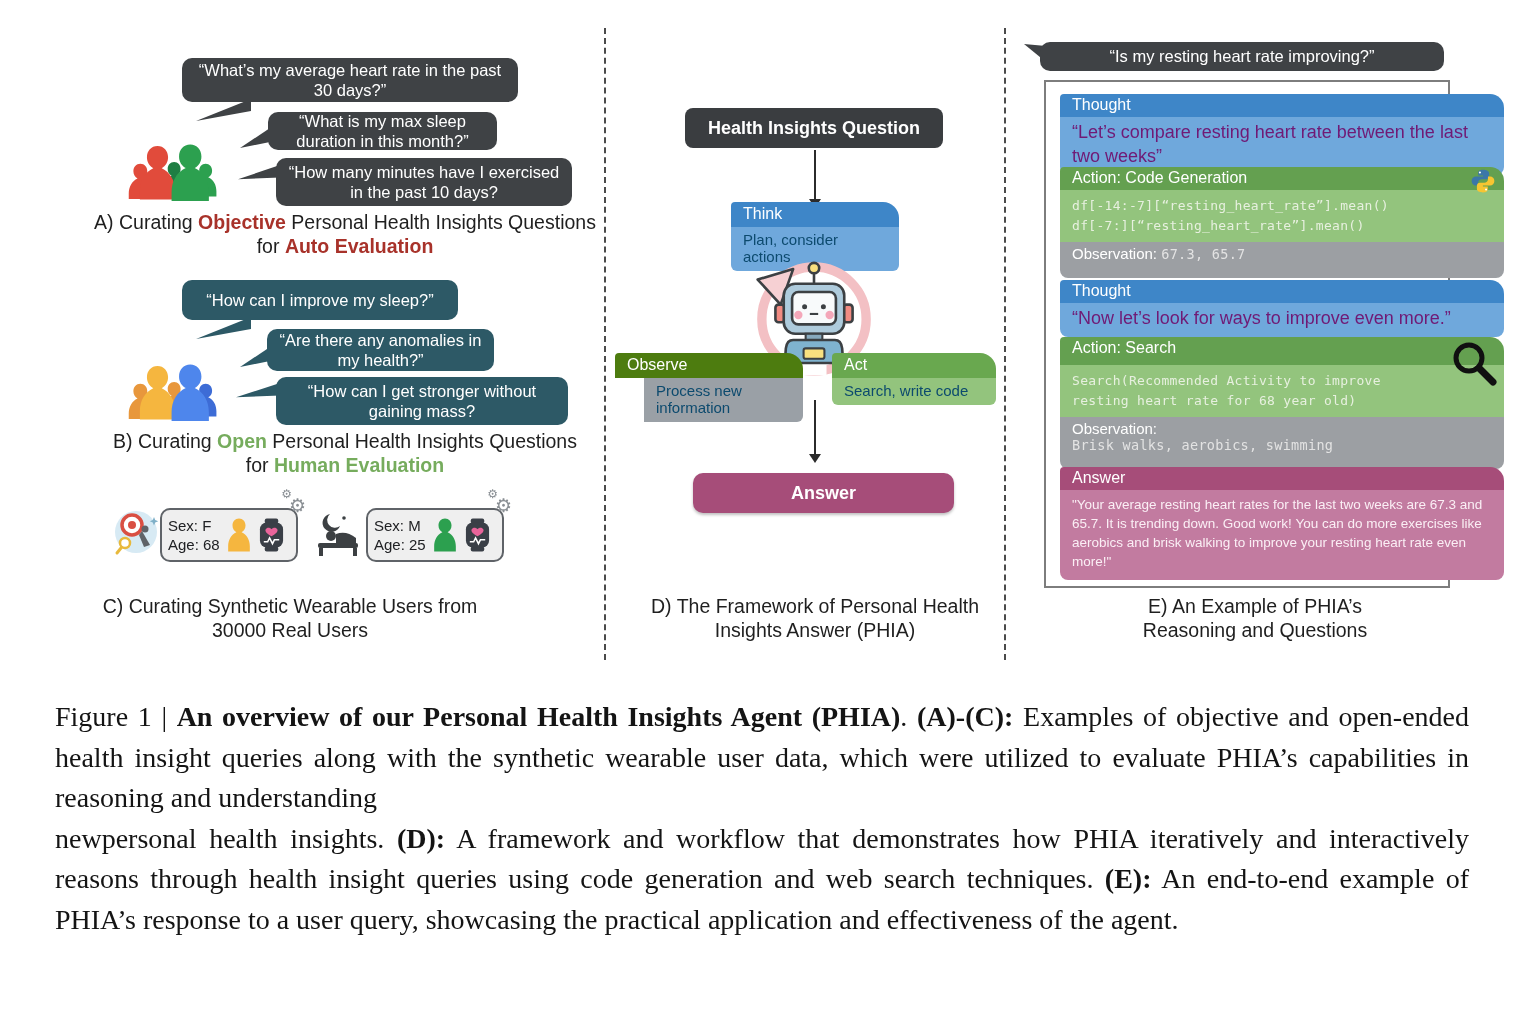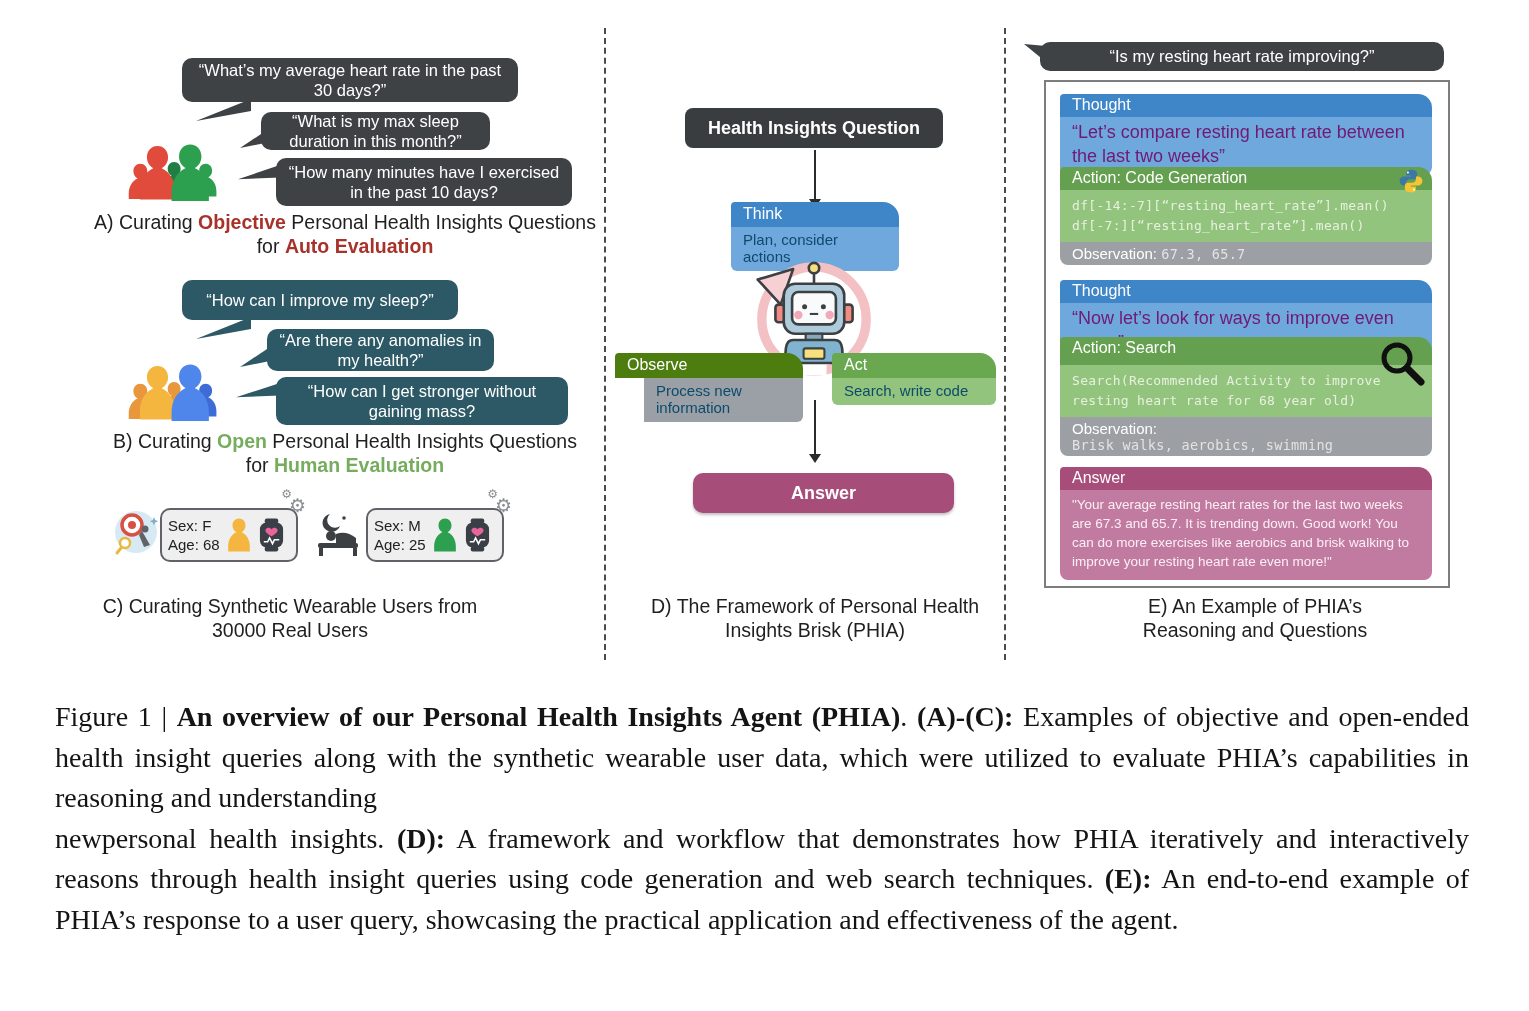--- a/index.html
+++ b/index.html
@@ -40,28 +40,28 @@
   .dblock .bd{color:#0c4a6e;font-size:15px;padding:4px 12px 6px;}
   .think .hd{background:#3E86C8;} .think .bd{background:#6FA8DC;}
   .observe .hd{background:#4d7c0f;} .observe .bd{background:#9AA0A6;margin-left:29px;}
   .act .hd{background:#69A84F;} .act .bd{background:#93C47D;}
   .aline{position:absolute;width:2px;background:#2b2b2b;}
   .ahead{position:absolute;width:0;height:0;border-left:6px solid transparent;
          border-right:6px solid transparent;border-top:9px solid #2b2b2b;}
 
   
   .ebox{position:absolute;background:#fff;border:2px solid #7d7d7d;box-sizing:border-box;}
-  .eblock{position:absolute;left:14px;width:372px;border-radius:4px 14px 8px 8px;overflow:hidden;}
+  .eblock{position:absolute;left:14px;width:444px;border-radius:4px 14px 8px 8px;overflow:hidden;}
   .eblock .hd{color:#fff;font-size:16px;padding:2px 12px 3px;position:relative;}
   .ethought .hd{background:#3E86C8;}
   .ethought .bd{background:#6FA8DC;color:#701a75;font-size:18px;line-height:1.32;padding:4px 12px 6px;}
   .eaction .hd{background:#64A050;}
   .eaction .code{background:#93C47D;color:#E7F0DF;font-family:"DejaVu Sans Mono",monospace;
                  font-size:13px;line-height:1.5;padding:6px 12px 7px;letter-spacing:.3px;}
-  .eaction .obs{background:#9C9FA3;color:#fff;font-size:15px;padding:3px 12px 3px;}
+  .eaction .obs{background:#9C9FA3;color:#fff;font-size:15px;padding:3px 12px 16px;}
   .obv{color:#E3E3E3;font-family:"DejaVu Sans Mono",monospace;font-size:13.5px;letter-spacing:.3px;}
   .eanswer .hd{background:#A64D79;}
   .eanswer .bd{background:#C27BA0;color:#FBEFF5;font-size:13.5px;line-height:1.4;padding:6px 12px 8px;}
   .ovl-icon{position:absolute;z-index:3;}
 
   
   .fig-caption{position:absolute;left:55px;top:697px;width:1414px;margin:0;
                font-family:"Liberation Serif",serif;font-size:28px;line-height:40.5px;
                text-align:justify;color:#141414;}
   .fig-caption .b{font-weight:700;}
@@ -71,21 +71,21 @@
 
 <div class="page">
 
   <div class="divider" style="left:604px"></div>
   <div class="divider" style="left:1004px"></div>
 
   <div class="tail" style="left:196px;top:99px;width:55px;height:22px;clip-path:polygon(0 100%,100% 0,100% 55%)"></div>
   <div class="bubble" style="left:182px;top:58px;width:336px;height:44px">“What’s my average heart rate in the past 30 days?”</div>
 
   <div class="tail" style="left:240px;top:128px;width:30px;height:20px;clip-path:polygon(0 100%,100% 0,100% 70%)"></div>
-  <div class="bubble" style="left:261px;top:112px;width:229px;height:38px">“What is my max sleep duration in this month?”</div>
+  <div class="bubble" style="left:268px;top:112px;width:229px;height:38px">“What is my max sleep duration in this month?”</div>
 
   <div class="tail" style="left:238px;top:164px;width:42px;height:18px;clip-path:polygon(0 85%,100% 5%,100% 75%)"></div>
   <div class="bubble" style="left:276px;top:158px;width:296px;height:48px">“How many minutes have I exercised in the past 10 days?</div>
 
   <svg style="position:absolute;left:126px;top:143px" width="92" height="58" viewBox="0 0 110 70">
     <g>
       <path transform="translate(0,24) scale(0.56)" d="M30 2C39 2 45 9 45 18C45 25 41.5 30.5 36 33.5C48 39 55 51 55 66L55 78L5 78L5 66C5 51 12 39 24 33.5C18.5 30.5 15 25 15 18C15 9 21 2 30 2Z" fill="#E14B3B"></path>
       <path transform="translate(42,22) scale(0.52)" d="M30 2C39 2 45 9 45 18C45 25 41.5 30.5 36 33.5C48 39 55 51 55 66L55 78L5 78L5 66C5 51 12 39 24 33.5C18.5 30.5 15 25 15 18C15 9 21 2 30 2Z" fill="#1E7E43"></path>
       <path transform="translate(80,24) scale(0.52)" d="M30 2C39 2 45 9 45 18C45 25 41.5 30.5 36 33.5C48 39 55 51 55 66L55 78L5 78L5 66C5 51 12 39 24 33.5C18.5 30.5 15 25 15 18C15 9 21 2 30 2Z" fill="#2CA04F"></path>
       <path transform="translate(12,2) scale(0.85)" d="M30 2C39 2 45 9 45 18C45 25 41.5 30.5 36 33.5C48 39 55 51 55 66L55 78L5 78L5 66C5 51 12 39 24 33.5C18.5 30.5 15 25 15 18C15 9 21 2 30 2Z" fill="#E14B3B"></path>
@@ -226,21 +226,21 @@
     <div class="bd">Search, write code</div>
   </div>
 
   <div class="aline" style="left:814px;top:400px;height:55px"></div>
   <div class="ahead" style="left:809px;top:454px"></div>
 
   <div class="answer-btn" style="left:693px;top:473px;width:261px;height:40px">Answer</div>
 
   <div class="pcaption" style="left:640px;top:595px;width:350px">
     <div>D) The Framework of Personal Health</div>
-    <div>Insights Brisk (PHIA)</div>
+    <div>Insights Answer (PHIA)</div>
   </div>
 
   <div class="tail" style="left:1024px;top:44px;width:22px;height:20px;clip-path:polygon(100% 10%,100% 90%,0 0)"></div>
   <div class="bubble" style="left:1040px;top:42px;width:404px;height:29px">“Is my resting heart rate improving?”</div>
 
   <div class="ebox" style="left:1044px;top:80px;width:406px;height:508px">
 
     <div class="eblock ethought" style="top:12px">
       <div class="hd">Thought</div>
       <div class="bd">“Let’s compare resting heart rate between the last two weeks”</div>

